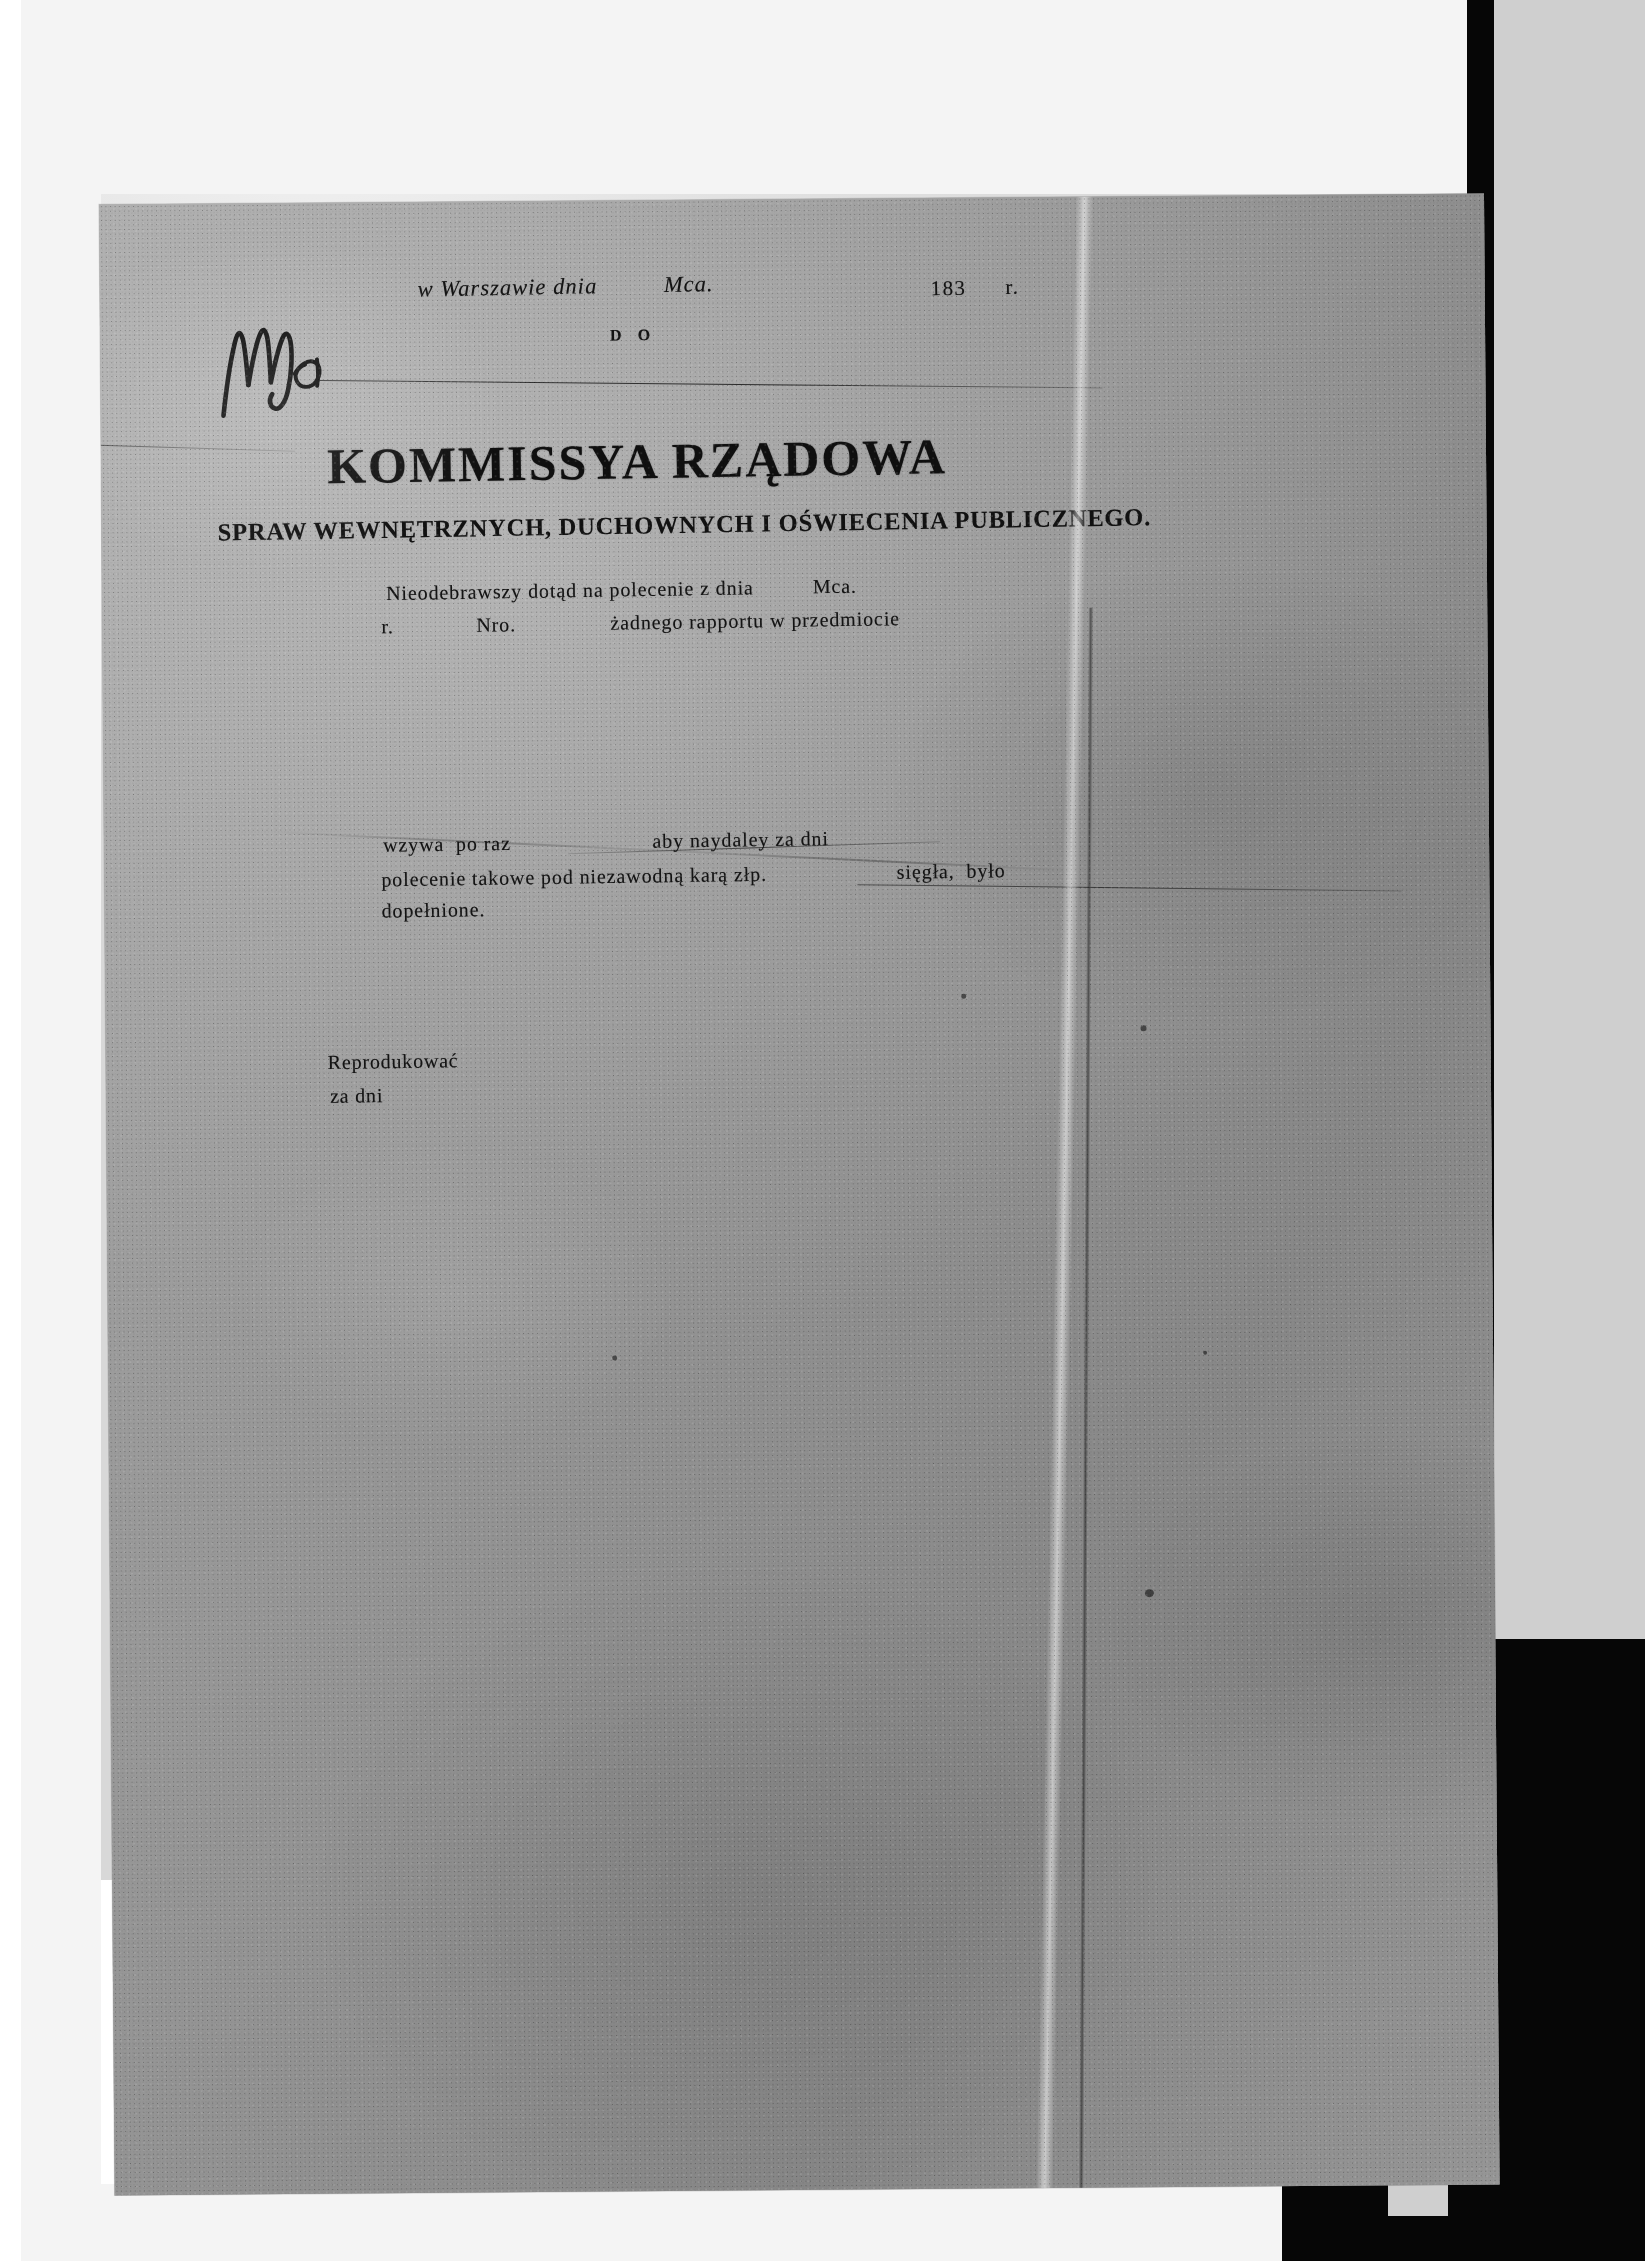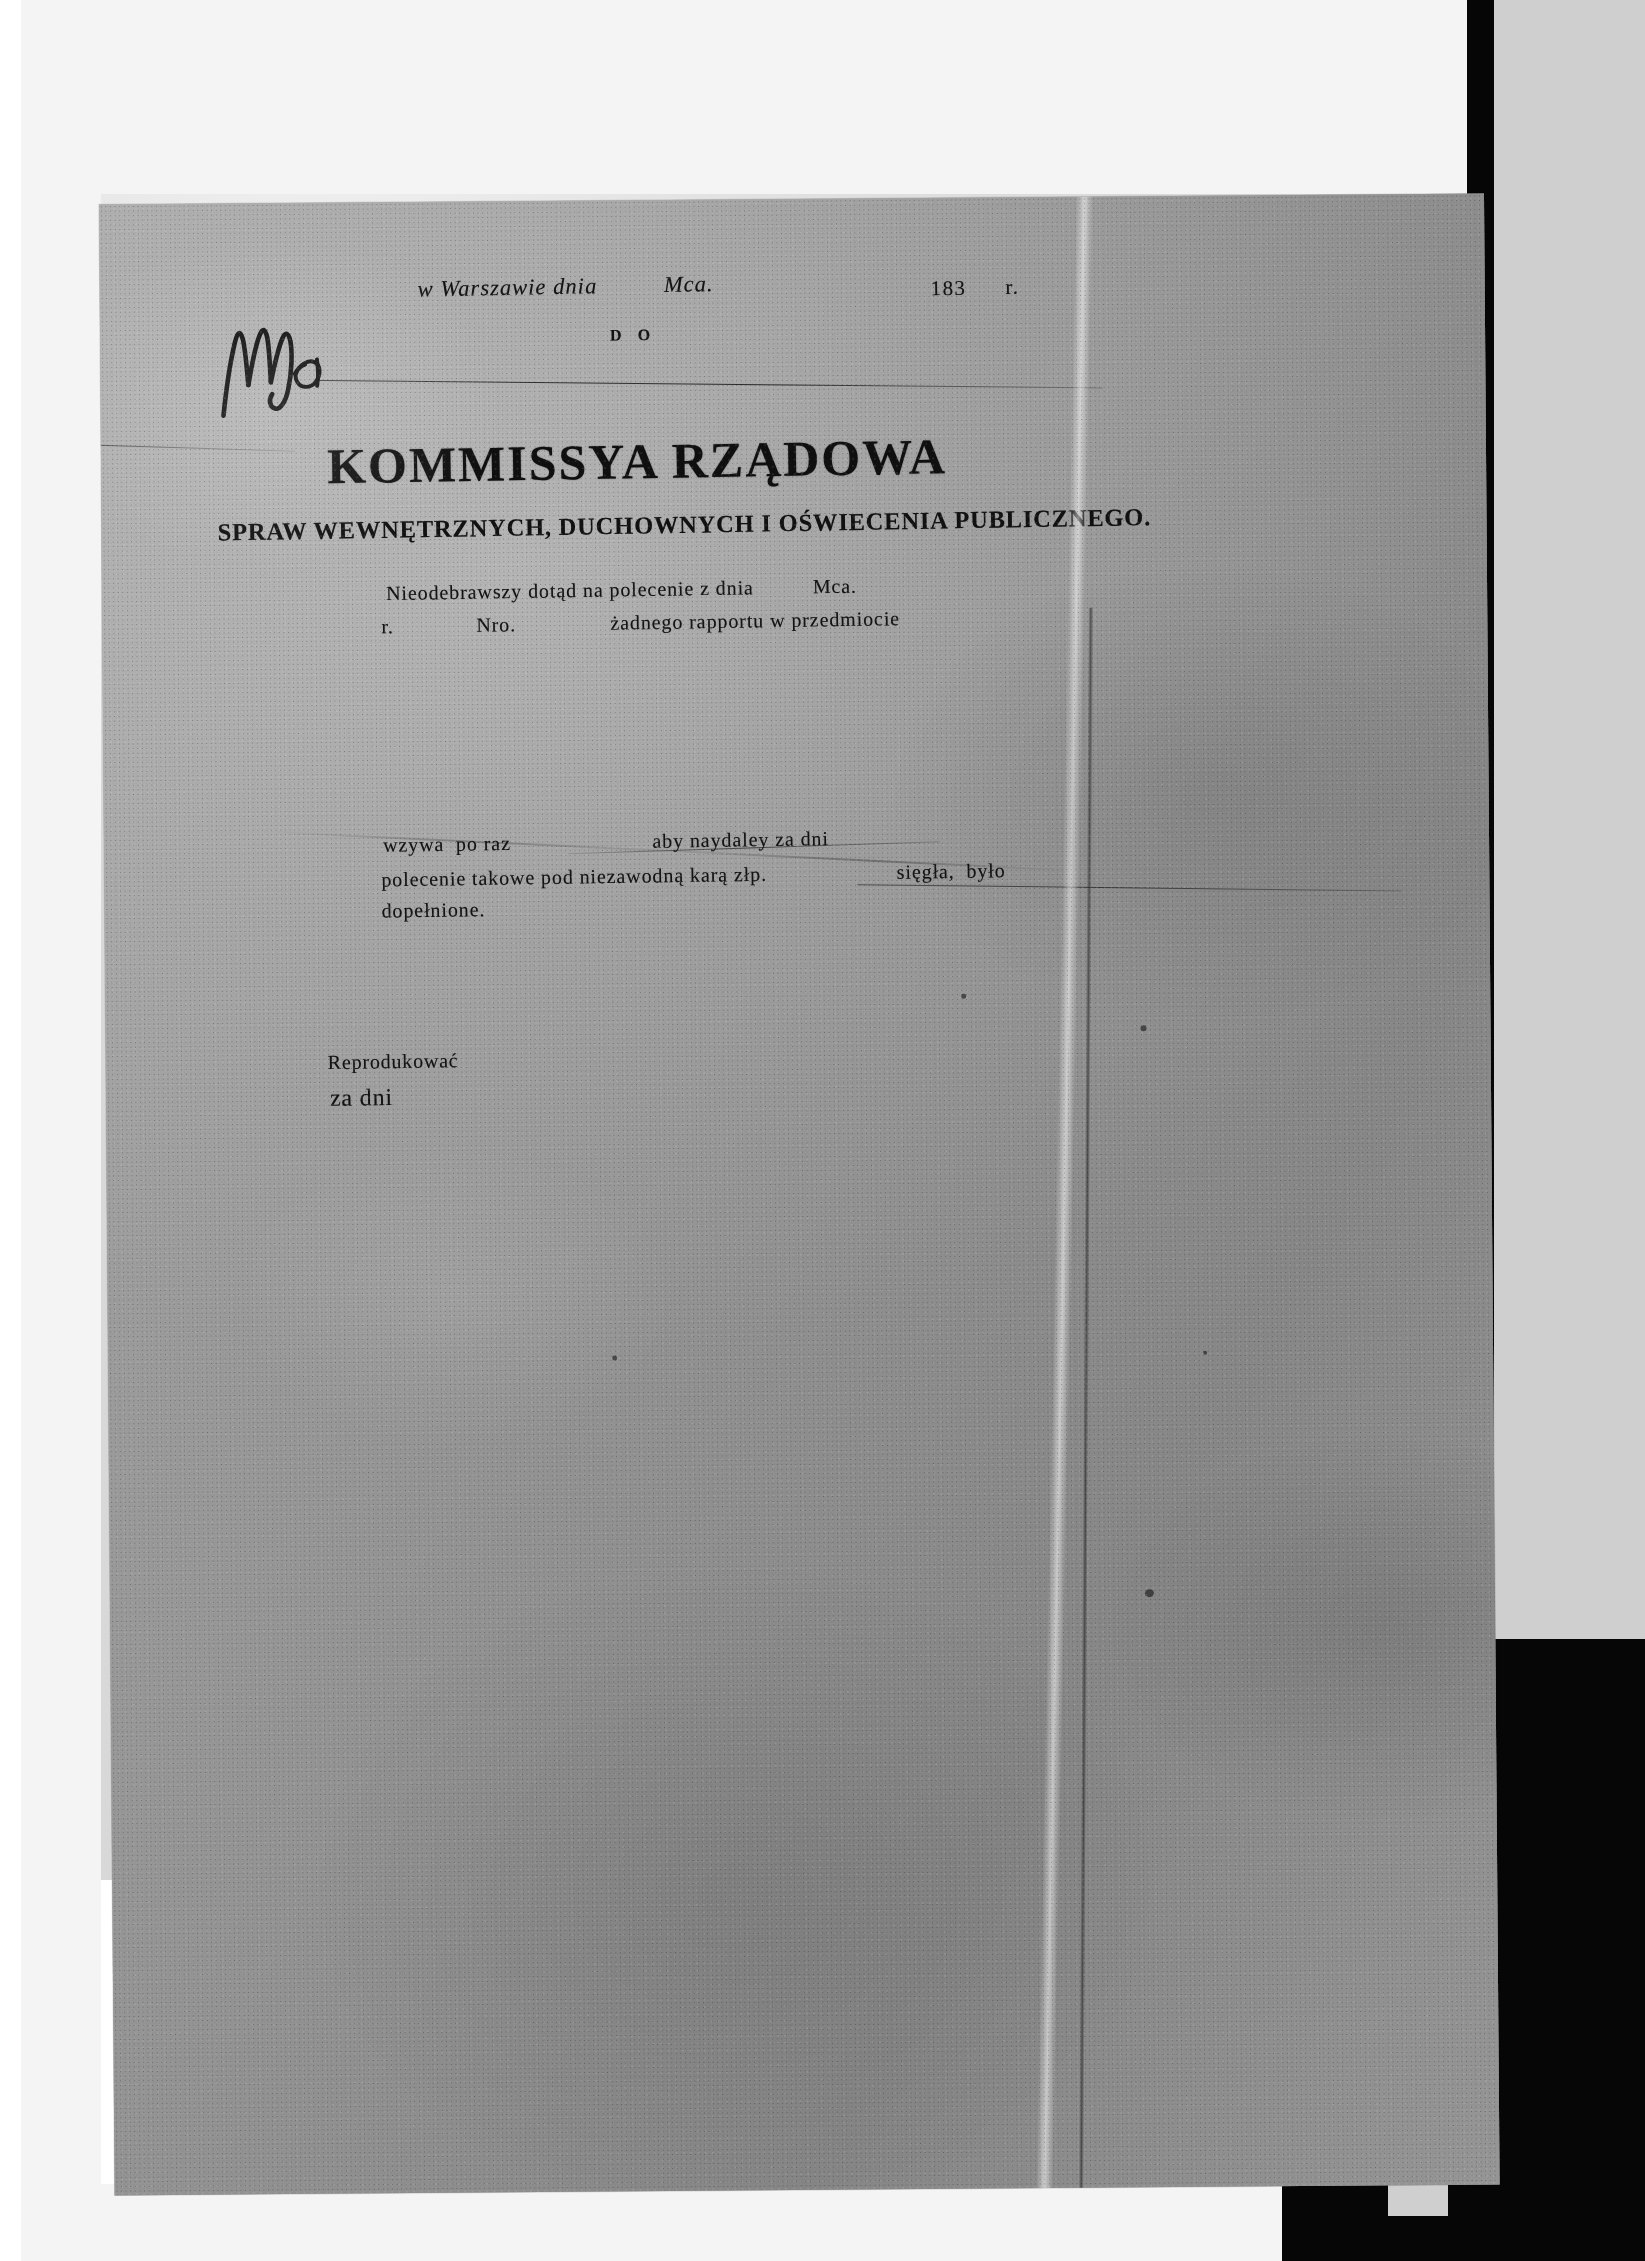--- a/index.html
+++ b/index.html
@@ -200,21 +200,21 @@
   }
   #rule-mid2 {
     position: absolute;
     left: 753px; top: 691px;
     width: 544px; height: 1.3px;
     background: linear-gradient(90deg, rgba(20,20,20,0.55), rgba(20,20,20,0.7) 50%, rgba(20,20,20,0.25));
     transform: rotate(1.1deg);
   }
 
   #note-l1 { left: 222px; top: 848px; font-size: 20px; letter-spacing: 0.8px; transform: rotate(-0.4deg); }
-  #note-l2 { left: 224px; top: 882px; font-size: 24px; letter-spacing: 0.8px; transform: rotate(-0.4deg); }
+  #note-l2 { left: 224px; top: 882px; font-size: 20px; letter-spacing: 0.8px; transform: rotate(-0.4deg); }
 
   
   .blot { position: absolute; border-radius: 50%; background: rgba(10,10,10,0.55); }
 </style>
 </head>
 <body>
 
 <div id="scan">
 
   <div class="plate-margin" style="left:0;top:0;width:1646px;height:194px;"></div>

